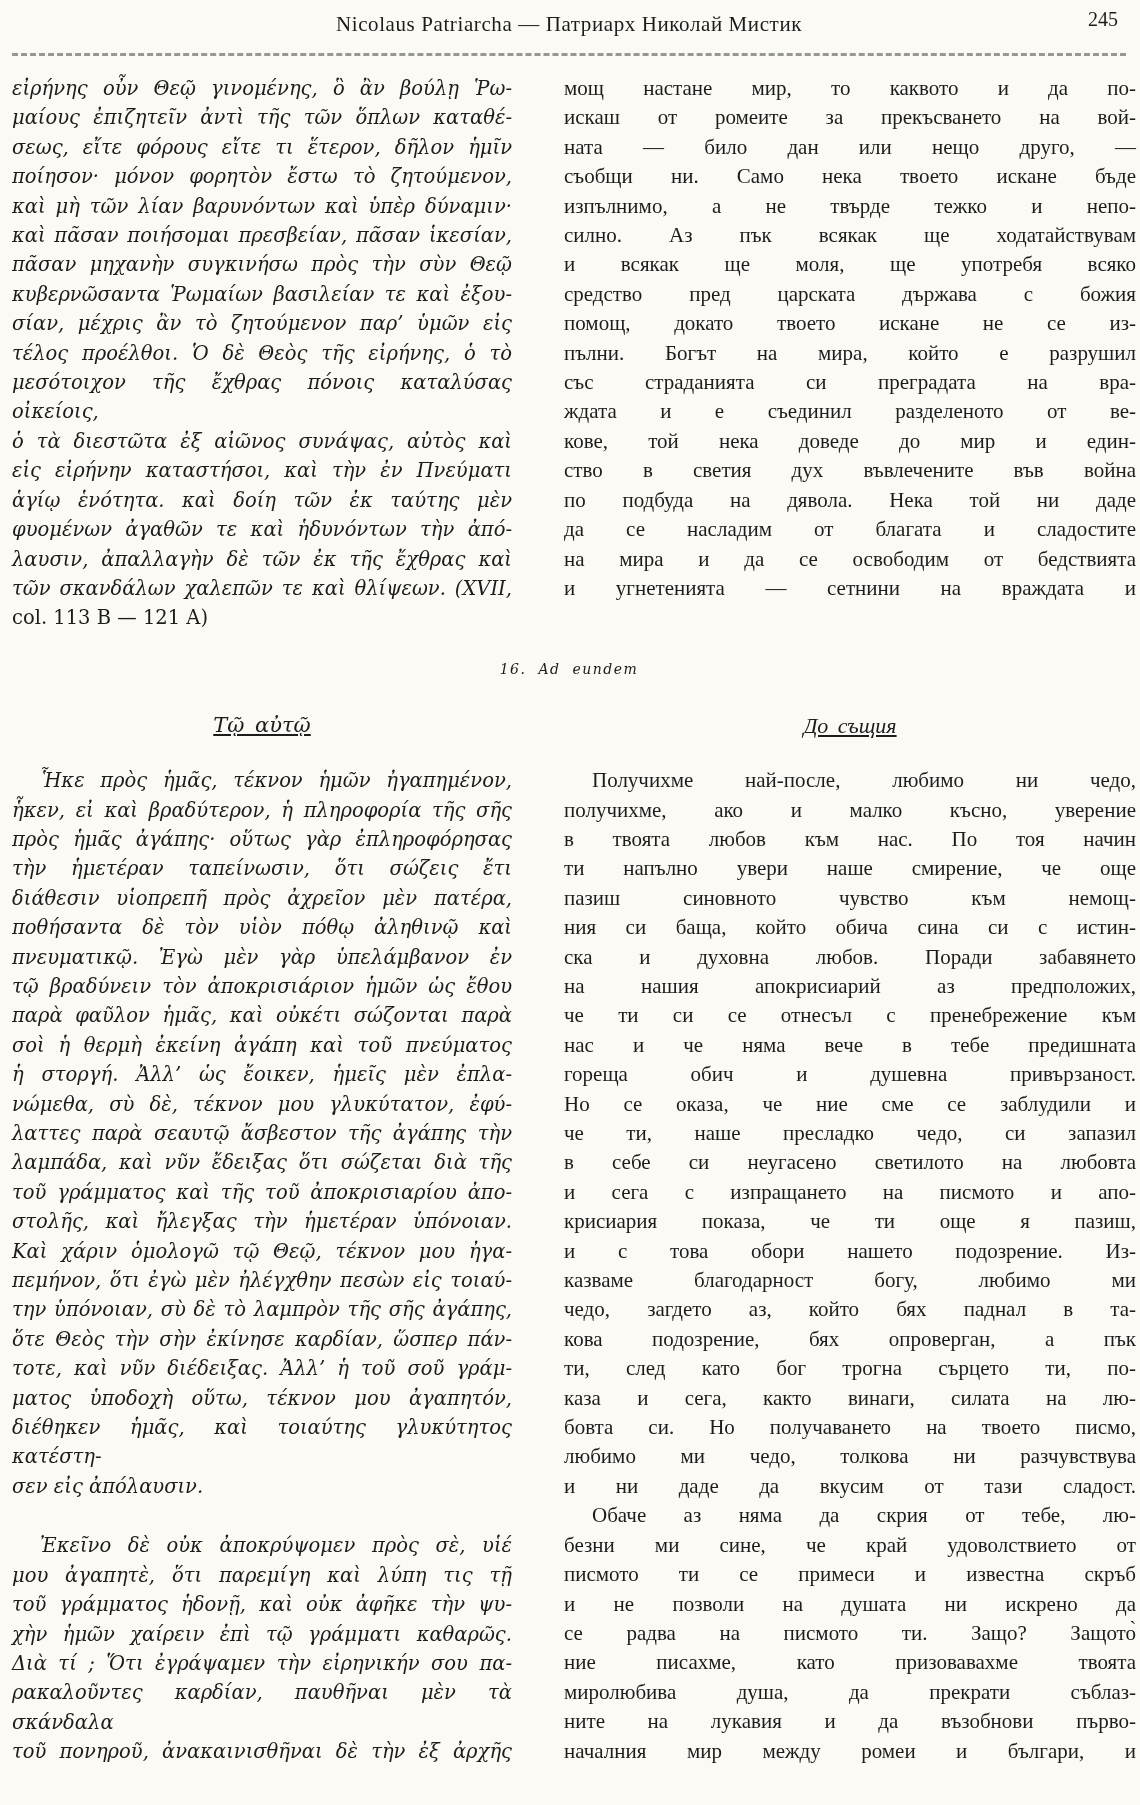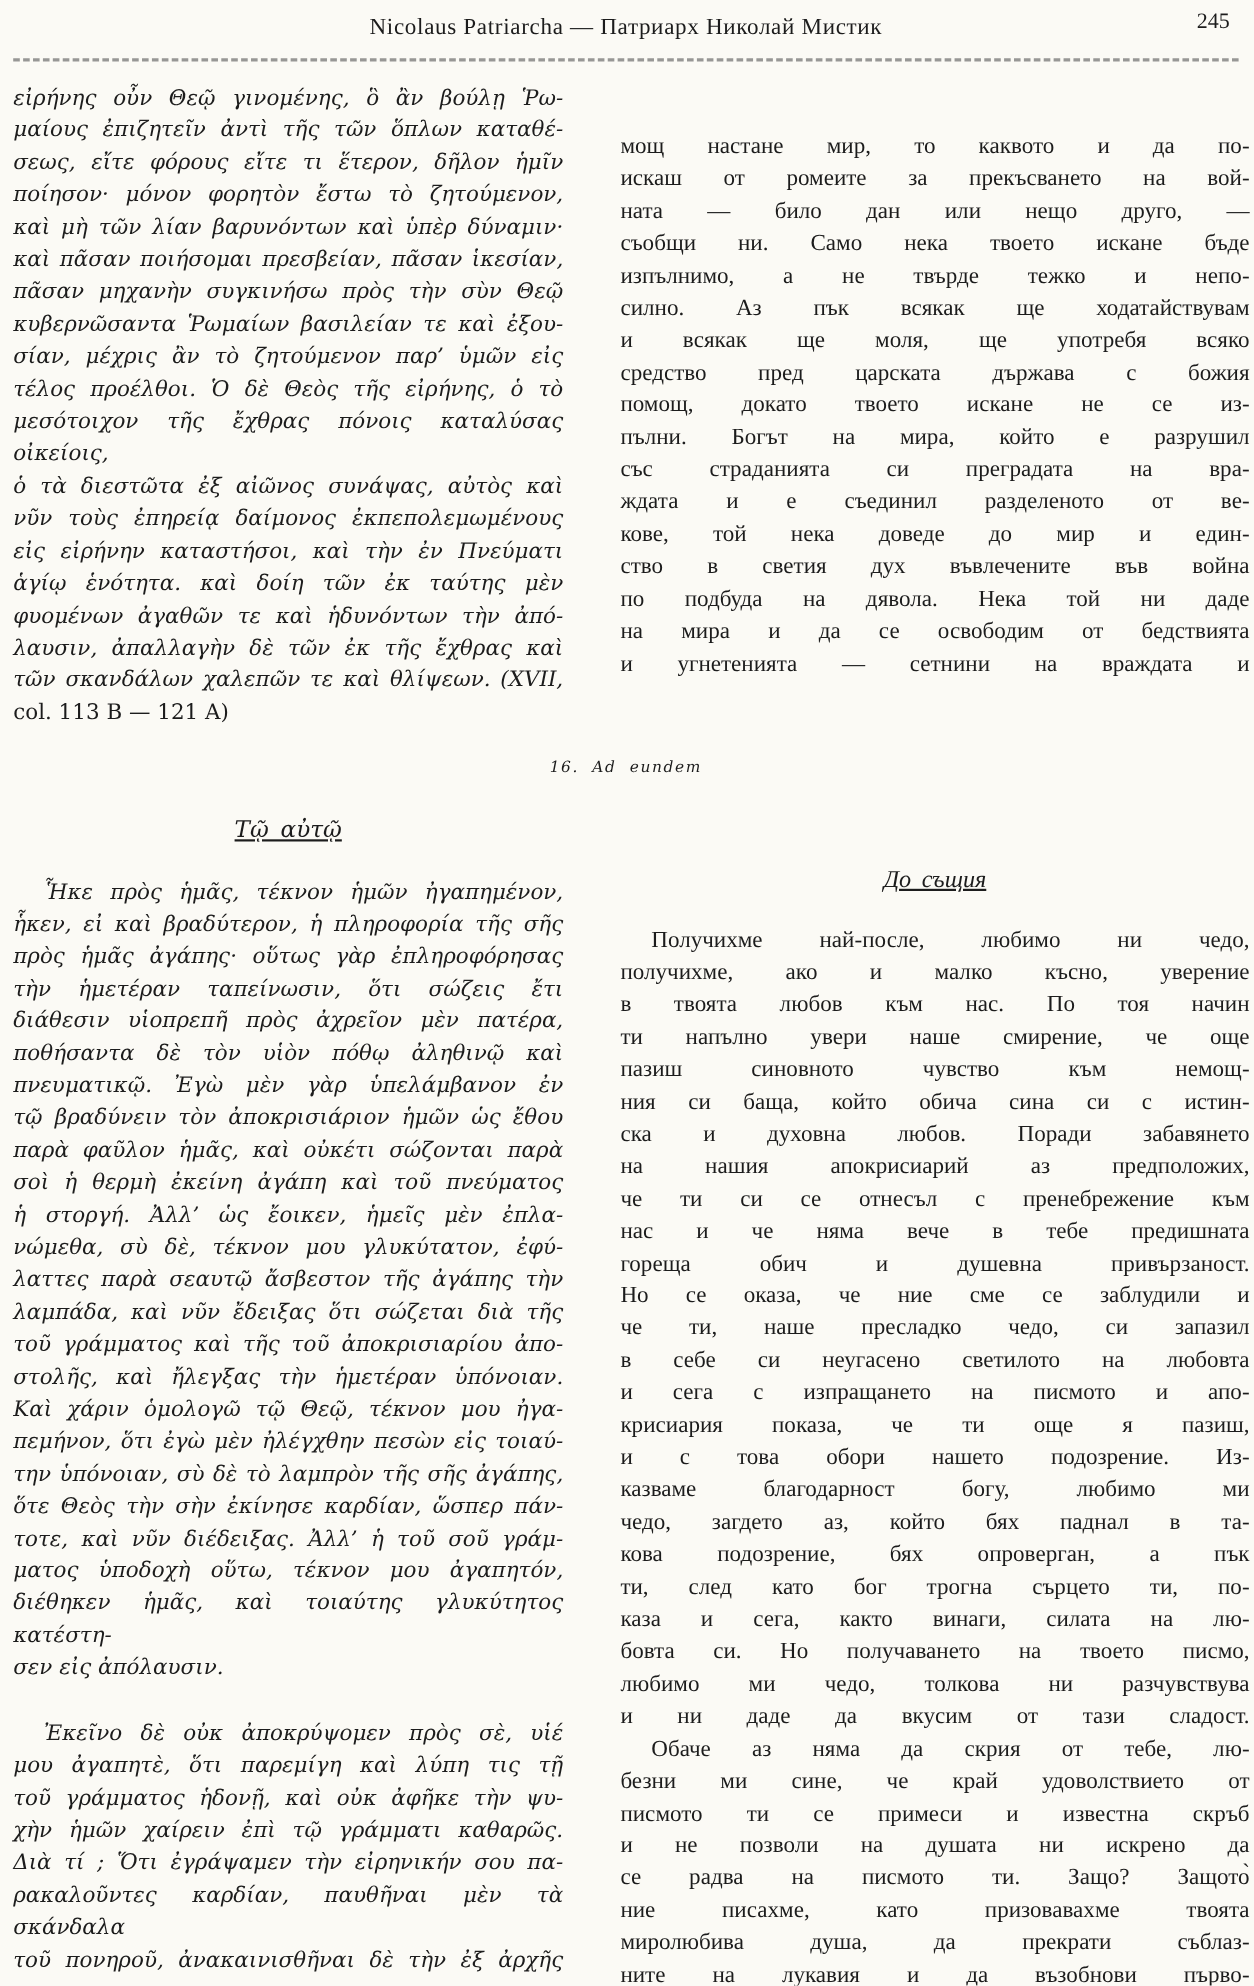--- a/index.html
+++ b/index.html
@@ -27,21 +27,20 @@
   .columns.row1{margin-top:18px;}
   .col-left{
     width:500px;flex:0 0 500px;
     font-style:italic;font-size:19.5px;line-height:29.4px;
     font-family:"DejaVu Serif",serif;
   }
   .col-right{
     width:572px;flex:0 0 572px;margin-left:52px;
     font-size:21px;line-height:29.4px;
     font-family:"Liberation Serif","DejaVu Serif",serif;
-    margin-top:44px;
   }
   .line{text-align:justify;text-align-last:justify;}
   .line.ragged{text-align-last:left;}
   .line.indent{text-indent:28px;}
   .line.upright{font-style:normal;}
   .para{margin:0;}
   .para.gap-before{margin-top:30px;}
   .section-heading{
     text-align:center;font-style:italic;font-size:14px;
     letter-spacing:1.5px;margin-top:28px;word-spacing:6px;
@@ -73,21 +72,20 @@
           <div class="line">σεως, εἴτε φόρους εἴτε τι ἕτερον, δῆλον ἡμῖν</div>
           <div class="line">ποίησον· μόνον φορητὸν ἔστω τὸ ζητούμενον,</div>
           <div class="line">καὶ μὴ τῶν λίαν βαρυνόντων καὶ ὑπὲρ δύναμιν·</div>
           <div class="line">καὶ πᾶσαν ποιήσομαι πρεσβείαν, πᾶσαν ἱκεσίαν,</div>
           <div class="line">πᾶσαν μηχανὴν συγκινήσω πρὸς τὴν σὺν Θεῷ</div>
           <div class="line">κυβερνῶσαντα Ῥωμαίων βασιλείαν τε καὶ ἐξου-</div>
           <div class="line">σίαν, μέχρις ἂν τὸ ζητούμενον παρ’ ὑμῶν εἰς</div>
           <div class="line">τέλος προέλθοι. Ὁ δὲ Θεὸς τῆς εἰρήνης, ὁ τὸ</div>
           <div class="line">μεσότοιχον τῆς ἔχθρας πόνοις καταλύσας οἰκείοις,</div>
           <div class="line">ὁ τὰ διεστῶτα ἐξ αἰῶνος συνάψας, αὐτὸς καὶ</div>
-          <div class="line">νῦν τοὺς ἐπηρείᾳ δαίμονος ἐκπεπολεμωμένους</div>
           <div class="line">εἰς εἰρήνην καταστήσοι, καὶ τὴν ἐν Πνεύματι</div>
           <div class="line">ἁγίῳ ἑνότητα. καὶ δοίη τῶν ἐκ ταύτης μὲν</div>
           <div class="line">φυομένων ἀγαθῶν τε καὶ ἡδυνόντων τὴν ἀπό-</div>
           <div class="line">λαυσιν, ἀπαλλαγὴν δὲ τῶν ἐκ τῆς ἔχθρας καὶ</div>
           <div class="line">τῶν σκανδάλων χαλεπῶν τε καὶ θλίψεων. (XVII,</div>
           <div class="line ragged upright">col. 113 B — 121 A)</div>
         </div>
       </div>
     <div class="col-right">
         <div class="para">
@@ -99,20 +97,21 @@
           <div class="line">силно. Аз пък всякак ще ходатайствувам</div>
           <div class="line">и всякак ще моля, ще употребя всяко</div>
           <div class="line">средство пред царската държава с божия</div>
           <div class="line">помощ, докато твоето искане не се из-</div>
           <div class="line">пълни. Богът на мира, който е разрушил</div>
           <div class="line">със страданията си преградата на вра-</div>
           <div class="line">ждата и е съединил разделеното от ве-</div>
           <div class="line">кове, той нека доведе до мир и един-</div>
           <div class="line">ство в светия дух въвлечените във война</div>
           <div class="line">по подбуда на дявола. Нека той ни даде</div>
+          <div class="line">да се насладим от благата и сладостите</div>
           <div class="line">на мира и да се освободим от бедствията</div>
           <div class="line">и угнетенията — сетнини на враждата и</div>
         </div>
       </div>
   </div>
 
   <div class="section-heading">16. Ad eundem</div>
 
   <div class="columns row2">
     <div class="col-left">

